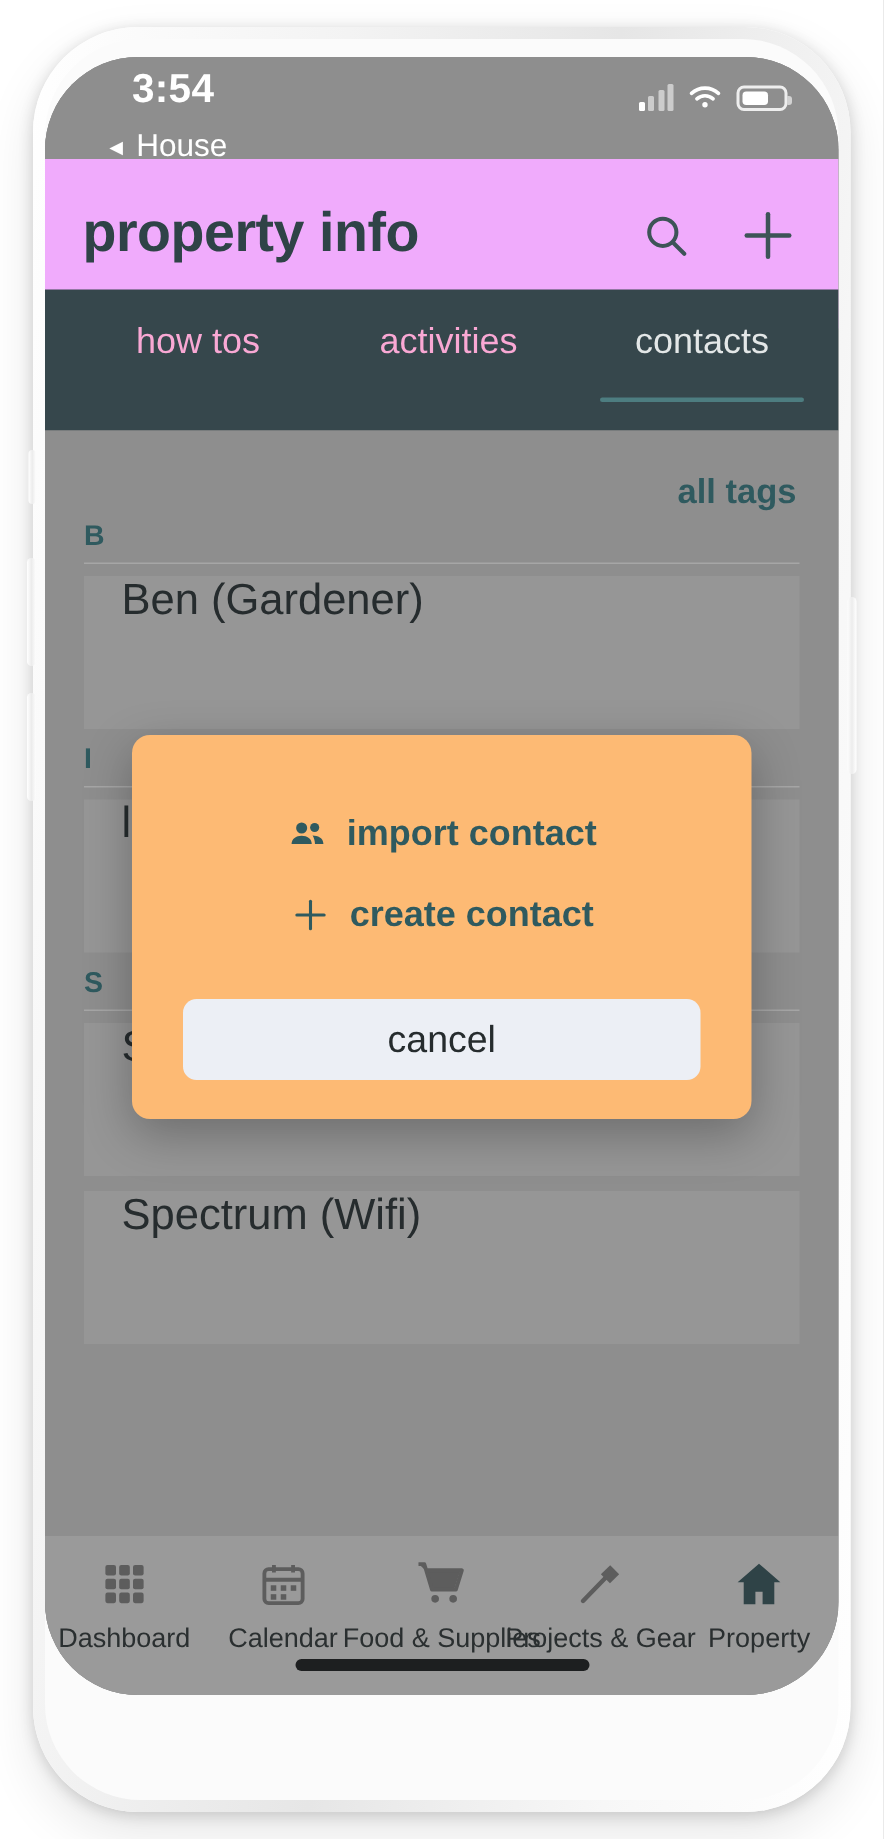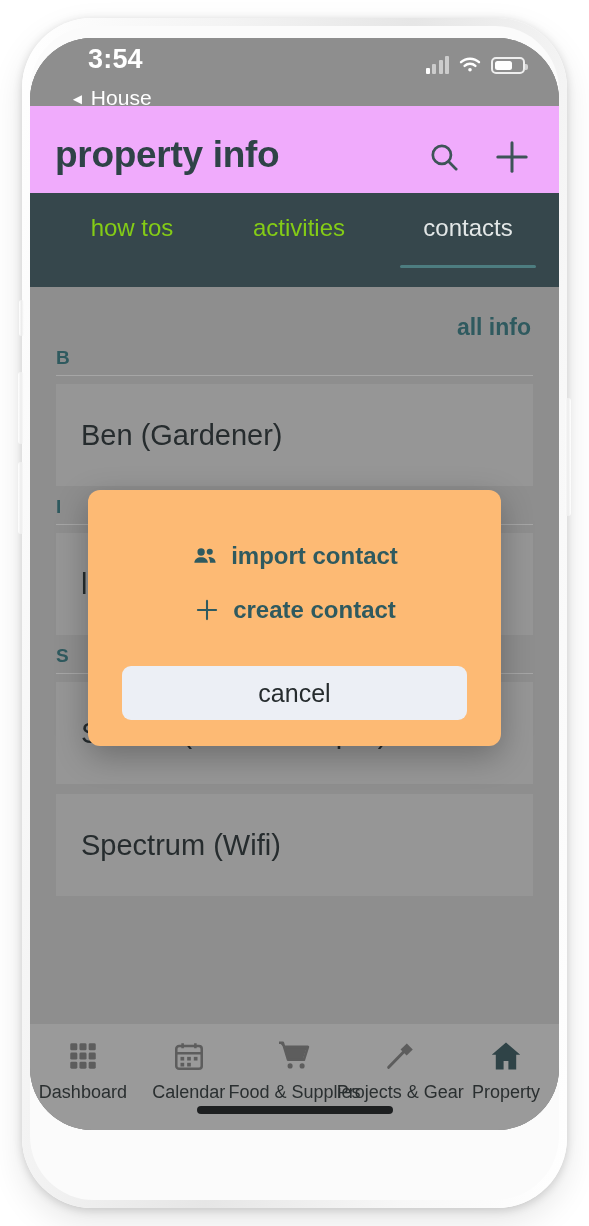--- a/index.html
+++ b/index.html
@@ -119,21 +119,21 @@
   
   .tabbar {
     position: absolute; left: 0; top: 155px; width: 100%; height: 94px;
     background: #36474c;
     display: flex; align-items: flex-start;
   }
   .tab {
     position: relative;
     padding: 21px 0 0 0;
     font-size: 24px;
-    color: #84cc16;
+    color: #f9a8d4;
     text-align: center;
   }
   .tab.t1 { margin-left: 32px; width: 140px; }
   .tab.t2 { margin-left: 22px; width: 150px; }
   .tab.t3 { margin-left: 24px; width: 140px; }
   .tab.active { color: #e3e7e7; }
   .tab.active::after {
     content: ""; position: absolute; left: 2px; right: 2px; bottom: -26px;
     height: 3px; border-radius: 2px; background: #4d7d80;
   }
@@ -150,21 +150,21 @@
   .list { position: absolute; left: 0; right: 0; top: 60px; }
   .section-letter {
     font-size: 19px; font-weight: 700; color: #2f5a5f;
     padding: 0 0 6px 26px;
   }
   .section-rule { height: 1px; background: rgba(255,255,255,.22); margin: 0 26px 8px 26px; }
   .contact-card {
     margin: 0 26px 10px 26px;
     height: 102px;
     background: rgba(255,255,255,0.08);
-    display: flex; align-items: center;
+    display: flex; align-items: flex-start;
   }
   .contact-name {
     padding-left: 25px;
     font-size: 29px; color: #262c2e;
     white-space: nowrap;
   }
 
   
   .bottomnav {
     position: absolute; left: 0; right: 0; bottom: 0; height: 106px;
@@ -285,21 +285,21 @@
         </div>
         <div class="tab t2">
           <span>activities</span>
         </div>
         <div class="tab t3 active">
           <span>contacts</span>
         </div>
       </div>
 
       <div class="content">
-        <div class="alltags">all info</div>
+        <div class="alltags">all tags</div>
 
         <div class="list">
 
           <div>
             <div class="section-letter">B</div>
             <div class="section-rule"></div>
             <div class="contact-card">
               <div class="contact-name">Ben (Gardener)</div>
             </div>
           </div>

